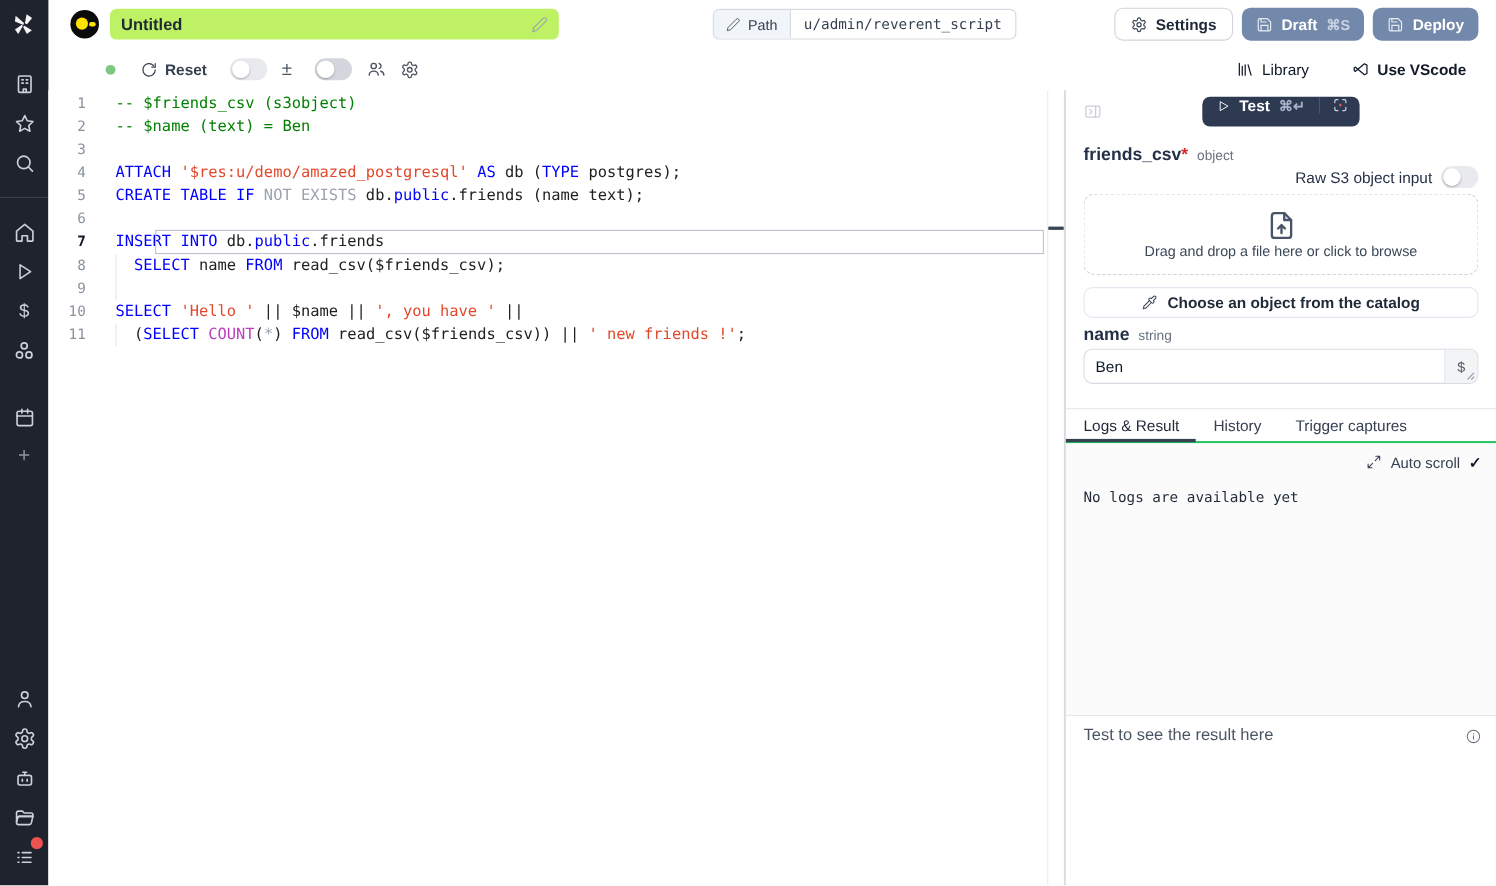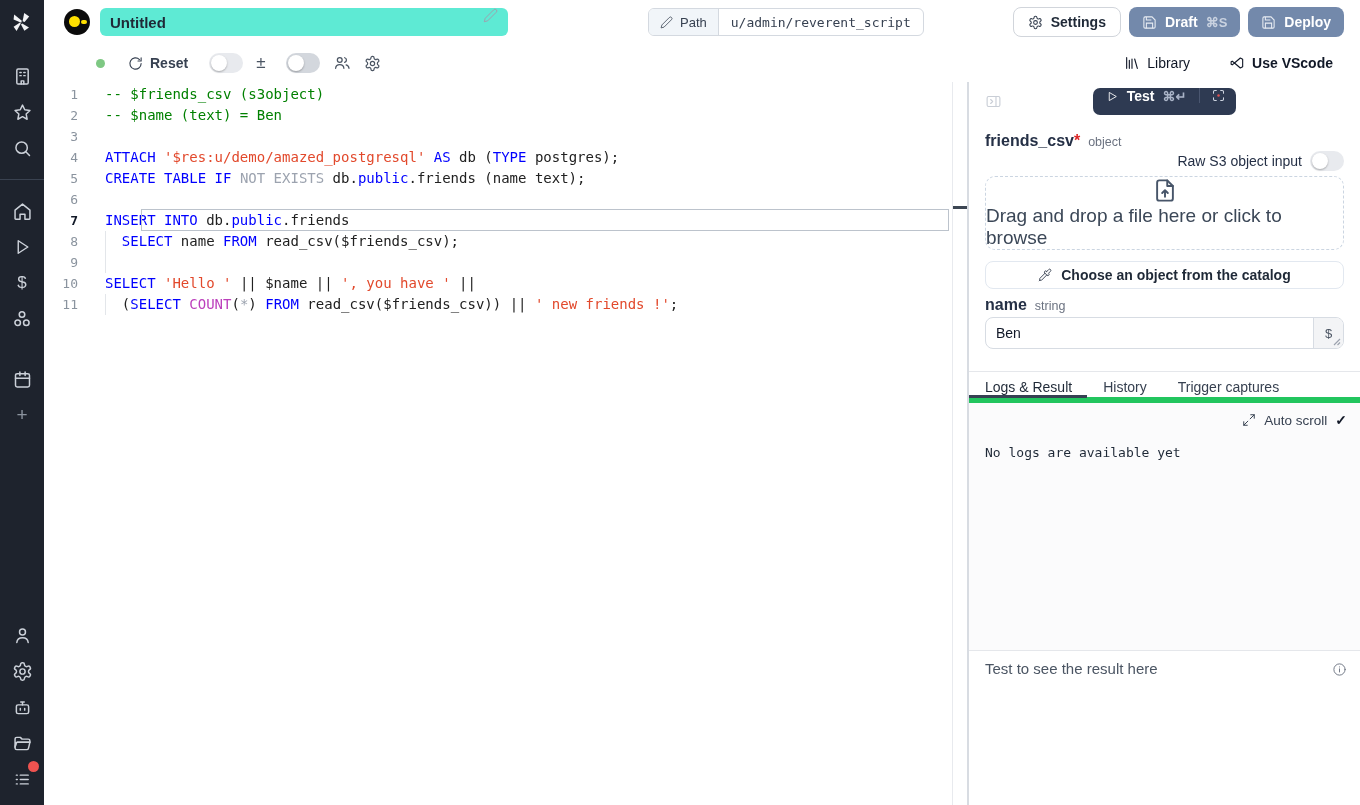--- a/index.html
+++ b/index.html
@@ -20,21 +20,21 @@
   .plus-glyph { font-size:19px; color:#8b939e; }
 
   
   .main { flex:1; display:flex; flex-direction:column; min-width:0; }
 
   
   .topbar { height:44px; display:flex; align-items:center; padding:0 16px 0 20px; flex-shrink:0; }
   .duck { width:26px; height:26px; border-radius:50%; background:#0b0b0b; position:relative; flex-shrink:0; }
   .duck .head { position:absolute; left:5px; top:7px; width:11px; height:11px; border-radius:50%; background:#ffe000; }
   .duck .bill { position:absolute; right:3px; top:11px; width:6px; height:4px; border-radius:2px; background:#ffe000; }
-  .title-wrap { margin-left:10px; width:408px; height:28px; background:#5eead4; border-radius:6px; display:flex; padding:0 10px; position:relative; }
+  .title-wrap { margin-left:10px; width:408px; height:28px; background:#bef264; border-radius:6px; display:flex; align-items:center; padding:0 10px; position:relative; }
   .title-input { border:none; background:transparent; outline:none; font-family:"Liberation Sans",sans-serif; font-size:15px; font-weight:700; color:#1f2937; width:100%; }
   .title-pencil { color:#9ca3af; }
   .title-pencil svg { stroke:currentColor; fill:none; stroke-width:1.6; }
   .path-chip { margin-left:140px; height:28px; border:1px solid #d4d9e0; border-radius:6px; display:flex; align-items:stretch; overflow:hidden; background:#fff; }
   .path-left { display:flex; align-items:center; gap:7px; background:#f1f5f9; padding:0 11px; border-right:1px solid #d4d9e0; font-size:13px; font-weight:500; color:#374151; }
   .path-left svg { stroke:#4b5563; fill:none; stroke-width:1.6; }
   .path-value { display:flex; align-items:center; padding:0 12px; font-family:"DejaVu Sans Mono",monospace; font-size:13px; color:#374151; }
   .grow { flex:1; }
   .btn-settings { height:30px; border:1px solid #d1d5db; border-radius:8px; background:#fff; display:flex; align-items:center; gap:8px; padding:14px 14px; font-size:14px; font-weight:600; color:#1f2937; cursor:pointer; }
   .btn-settings svg { stroke:#374151; fill:none; stroke-width:1.7; }
@@ -91,33 +91,33 @@
   .test-capture svg { stroke:#cfd6e2; fill:none; stroke-width:1.7; stroke-linecap:round; }
 
   .arg-label-row { display:flex; align-items:baseline; gap:8px; margin-top:8px; }
   .arg-name { font-size:16px; font-weight:700; color:#253046; }
   .req-star { color:#dc2626; }
   .arg-type { font-size:12.5px; color:#6b7280; }
   .raw-row { display:flex; justify-content:flex-end; align-items:center; gap:8px; margin-top:1px; font-size:14px; color:#253046; }
   .raw-row .toggle { margin-left:0; }
   .dropzone { margin-top:5px; border:1.5px dashed #cbd5e1; border-radius:10px; height:74px; display:flex; flex-direction:column; align-items:center; justify-content:center; gap:1px; cursor:pointer; }
   .dropzone svg { stroke:#475569; fill:none; stroke-width:1.7; stroke-linecap:round; stroke-linejoin:round; }
-  .dropzone-text { font-size:19px; color:#3b4757; font-weight:500; }
+  .dropzone-text { font-size:13px; color:#3b4757; font-weight:500; }
   .catalog-btn { margin-top:11px; height:28px; width:100%; border:1px solid #e2e8f0; border-radius:8px; display:flex; align-items:center; justify-content:center; gap:9px; font-size:14px; font-weight:600; color:#1f2937; background:#fff; cursor:pointer; }
   .catalog-btn svg { stroke:#374151; fill:none; stroke-width:1.6; stroke-linecap:round; stroke-linejoin:round; }
   .required-row { display:flex; justify-content:flex-end; margin-top:3px; font-size:12.5px; color:#dc2626; }
   .name-label-row { margin-top:7px; }
   .name-input-wrap { margin-top:3px; height:32px; border:1px solid #d7dce3; border-radius:8px; position:relative; display:flex; align-items:center; background:#fff; }
   .name-input { border:none; outline:none; background:transparent; font-family:"Liberation Sans",sans-serif; font-size:14px; color:#111827; padding:0 10px; width:calc(100% - 32px); }
   .dollar-chip { position:absolute; right:0; top:0; bottom:0; width:30px; background:#f3f4f6; border-left:1px solid #d7dce3; border-radius:0 7px 7px 0; display:flex; align-items:center; justify-content:center; color:#4b5563; font-size:13px; cursor:pointer; }
   .resize-handle { position:absolute; right:2px; bottom:2px; width:8px; height:8px; }
   .resize-handle svg { stroke:#9ca3af; stroke-width:1.2; }
 
   .tabs-wrap { margin-top:22px; border-top:1px solid #e5e7eb; }
-  .tabs { display:flex; border-bottom:6px solid #22c55e; height:31px; align-items:stretch; }
+  .tabs { display:flex; border-bottom:2px solid #22c55e; height:31px; align-items:stretch; }
   .tab { font-size:14px; color:#374151; padding:7px 15px 0 16px; position:relative; cursor:pointer; }
   .tab.active { color:#1f2937; font-weight:500; }
   .tab.active::after { content:""; position:absolute; left:0; right:0; bottom:-1px; height:3px; background:#364152; }
 
   .logs-area { height:248px; background:#fbfbfc; border-bottom:1px solid #e5e7eb; padding:9px 13px 0 16px; }
   .autoscroll-row { display:flex; justify-content:flex-end; align-items:center; gap:8px; font-size:13.5px; color:#374151; }
   .autoscroll-row svg { stroke:#374151; fill:none; stroke-width:1.7; stroke-linecap:round; stroke-linejoin:round; }
   .check-glyph { font-size:14px; color:#111827; font-weight:700; }
   .logs-text { margin-top:17px; font-family:"DejaVu Sans Mono",monospace; font-size:13px; color:#1f2937; }
   .result-area { flex:1; display:flex; align-items:flex-start; justify-content:space-between; padding:9px 13px 0 16px; font-size:15px; color:#4b5563; background:#fff; }

